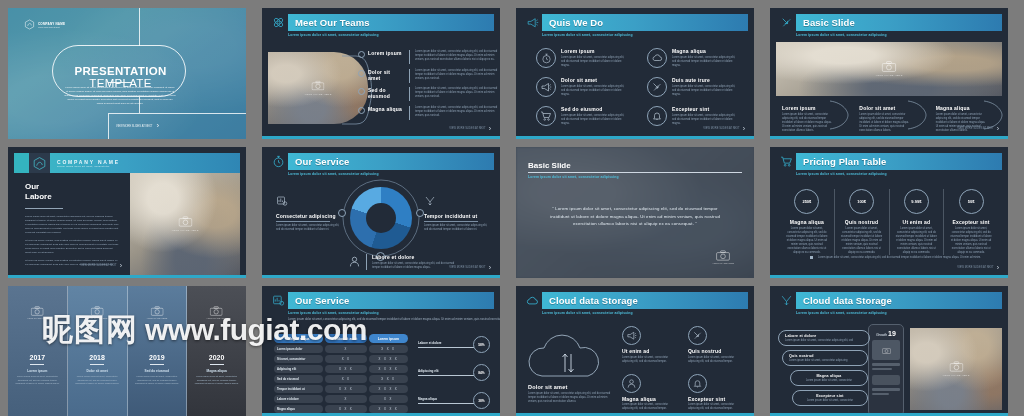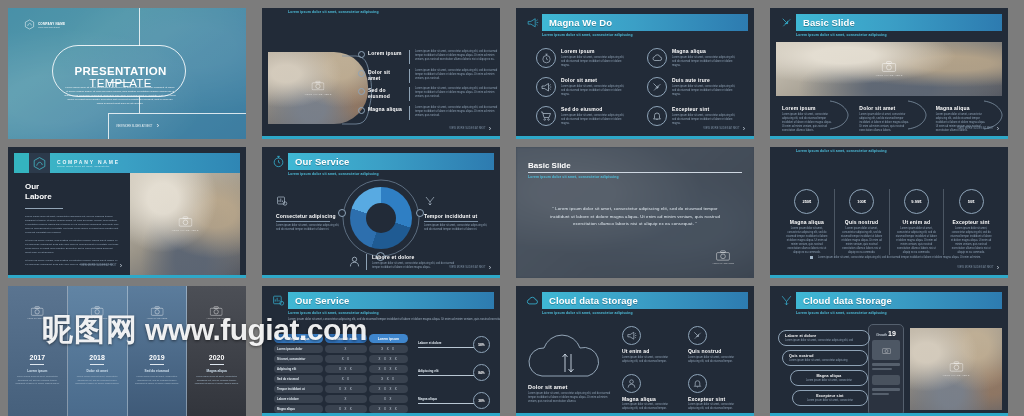--- a/index.html
+++ b/index.html
@@ -238,20 +238,32 @@
     </h1>
     <div class="hr"></div>
     <div class="ctext">Lorem ipsum dolor sit amet, consectetur adipiscing elit, sed do eiusmod tempor incididunt ut labore et dolore magna aliqua. Ut enim ad minim veniam, quis nostrud exercitation ullamco laboris nisi ut aliquip ex ea commodo consequat. Duis aute irure dolor in reprehenderit in voluptate velit esse cillum dolore eu fugiat nulla pariatur. Excepteur sint occaecat cupidatat non proident, sunt in culpa qui officia deserunt mollit anim id est laborum.</div>
     <div class="cta">
       <span>VIEW MORE SLIDES AT NEXT</span>
       <span class="chev">›</span>
     </div>
   </div>
 
   <div class="slide" id="s2" style="left:262px;top:8px;width:238px;height:131px;">
+    <div class="hdr">
+      <span class="ic">
+        <svg width="13" height="13" viewBox="0 0 24 24">
+            <circle cx="12" cy="12" r="2.4" fill="none" stroke="#36b7d8" stroke-width="1.4"></circle>
+            <ellipse cx="12" cy="12" rx="9.5" ry="4.2" fill="none" stroke="#36b7d8" stroke-width="1.4" transform="rotate(45 12 12)"></ellipse>
+            <ellipse cx="12" cy="12" rx="9.5" ry="4.2" fill="none" stroke="#36b7d8" stroke-width="1.4" transform="rotate(-45 12 12)"></ellipse>
+          </svg>
+      </span>
+      <span class="bar">
+        <span class="t">Meet Our Teams</span>
+      </span>
+    </div>
     <div class="sub">Lorem ipsum dolor sit amet, consectetur adipiscing</div>
 
     <div class="ph blur-a" style="position:absolute;left:6px;top:44px;width:100px;height:72px;border-top-right-radius:34px;border-bottom-right-radius:34px;">
       <span class="cam">
         <svg width="13" height="10" viewBox="0 0 24 18">
             <rect x="1" y="4" width="22" height="13" rx="2" fill="none" stroke="currentColor" stroke-width="1.3"></rect>
             <circle cx="12" cy="10.5" r="4" fill="none" stroke="currentColor" stroke-width="1.3"></circle>
             <rect x="8" y="1" width="8" height="3" rx="1" fill="none" stroke="currentColor" stroke-width="1.3"></rect>
           </svg>
         <span class="lbl">YOUR IMAGE HERE</span>
@@ -297,21 +309,21 @@
 
   <div class="slide" id="s3" style="left:516px;top:8px;width:238px;height:131px;">
     <div class="hdr">
       <span class="ic">
         <svg width="13" height="13" viewBox="0 0 24 24">
             <path d="M4 10 L4 15 L9 15 L17 20 L17 5 L9 10 Z" fill="none" stroke="#36b7d8" stroke-width="1.3"></path>
             <path d="M19 9 L21.5 7 M19.5 12 L22.5 12 M19 15 L21.5 17" stroke="#36b7d8" stroke-width="1.2" fill="none"></path>
           </svg>
       </span>
       <span class="bar">
-        <span class="t">Magna We Do</span>
+        <span class="t">Quis We Do</span>
       </span>
     </div>
     <div class="sub">Lorem ipsum dolor sit amet, consectetur adipiscing</div>
 
     <div style="position:absolute;left:20px;top:40px;right:14px;display:grid;grid-template-columns:1fr 1fr;gap:9px 18px;">
 
       <div style="display:flex;gap:5px;align-items:flex-start;">
         <span class="ring" style="width:20px;height:20px;flex:0 0 20px;">
           <svg width="11" height="11" viewBox="0 0 24 24">
               <circle cx="12" cy="13.5" r="8" fill="none" stroke="currentColor" stroke-width="1.3"></circle>
@@ -585,20 +597,32 @@
       <svg width="14" height="11" viewBox="0 0 24 18">
           <rect x="1" y="4" width="22" height="13" rx="2" fill="none" stroke="currentColor" stroke-width="1.3"></rect>
           <circle cx="12" cy="10.5" r="4" fill="none" stroke="currentColor" stroke-width="1.3"></circle>
           <rect x="8" y="1" width="8" height="3" rx="1" fill="none" stroke="currentColor" stroke-width="1.3"></rect>
         </svg>
       <span style="font-size:2.3px;">YOUR IMAGE HERE</span>
     </span>
   </div>
 
   <div class="slide" id="s8" style="left:770px;top:147px;width:238px;height:131px;">
+    <div class="hdr">
+      <span class="ic">
+        <svg width="13" height="13" viewBox="0 0 24 24">
+            <path d="M2 4 H5 L8 15 H18 L21 7 H6" fill="none" stroke="#36b7d8" stroke-width="1.4"></path>
+            <circle cx="9.5" cy="19" r="1.6" fill="none" stroke="#36b7d8" stroke-width="1.3"></circle>
+            <circle cx="17" cy="19" r="1.6" fill="none" stroke="#36b7d8" stroke-width="1.3"></circle>
+          </svg>
+      </span>
+      <span class="bar">
+        <span class="t">Pricing Plan Table</span>
+      </span>
+    </div>
     <div class="sub">Lorem ipsum dolor sit amet, consectetur adipiscing</div>
 
     <div style="position:absolute;left:10px;top:42px;right:10px;display:flex;">
       <div style="flex:1;text-align:center;padding:0 5px;border-right:1px solid #4c5764;">
         <span class="ring" style="width:25px;height:25px;margin:0 auto 5px;font-size:4px;font-weight:bold;color:#ffffff;">
           <span>250$</span>
         </span>
         <div class="ttl" style="margin-bottom:2px;">Magna aliqua</div>
         <div class="lorem">Lorem ipsum dolor sit amet, consectetur adipiscing elit, sed do eiusmod tempor incididunt ut labore et dolore magna aliqua. Ut enim ad minim veniam, quis nostrud exercitation ullamco laboris nisi ut aliquip ex ea commodo.</div>
       </div>

